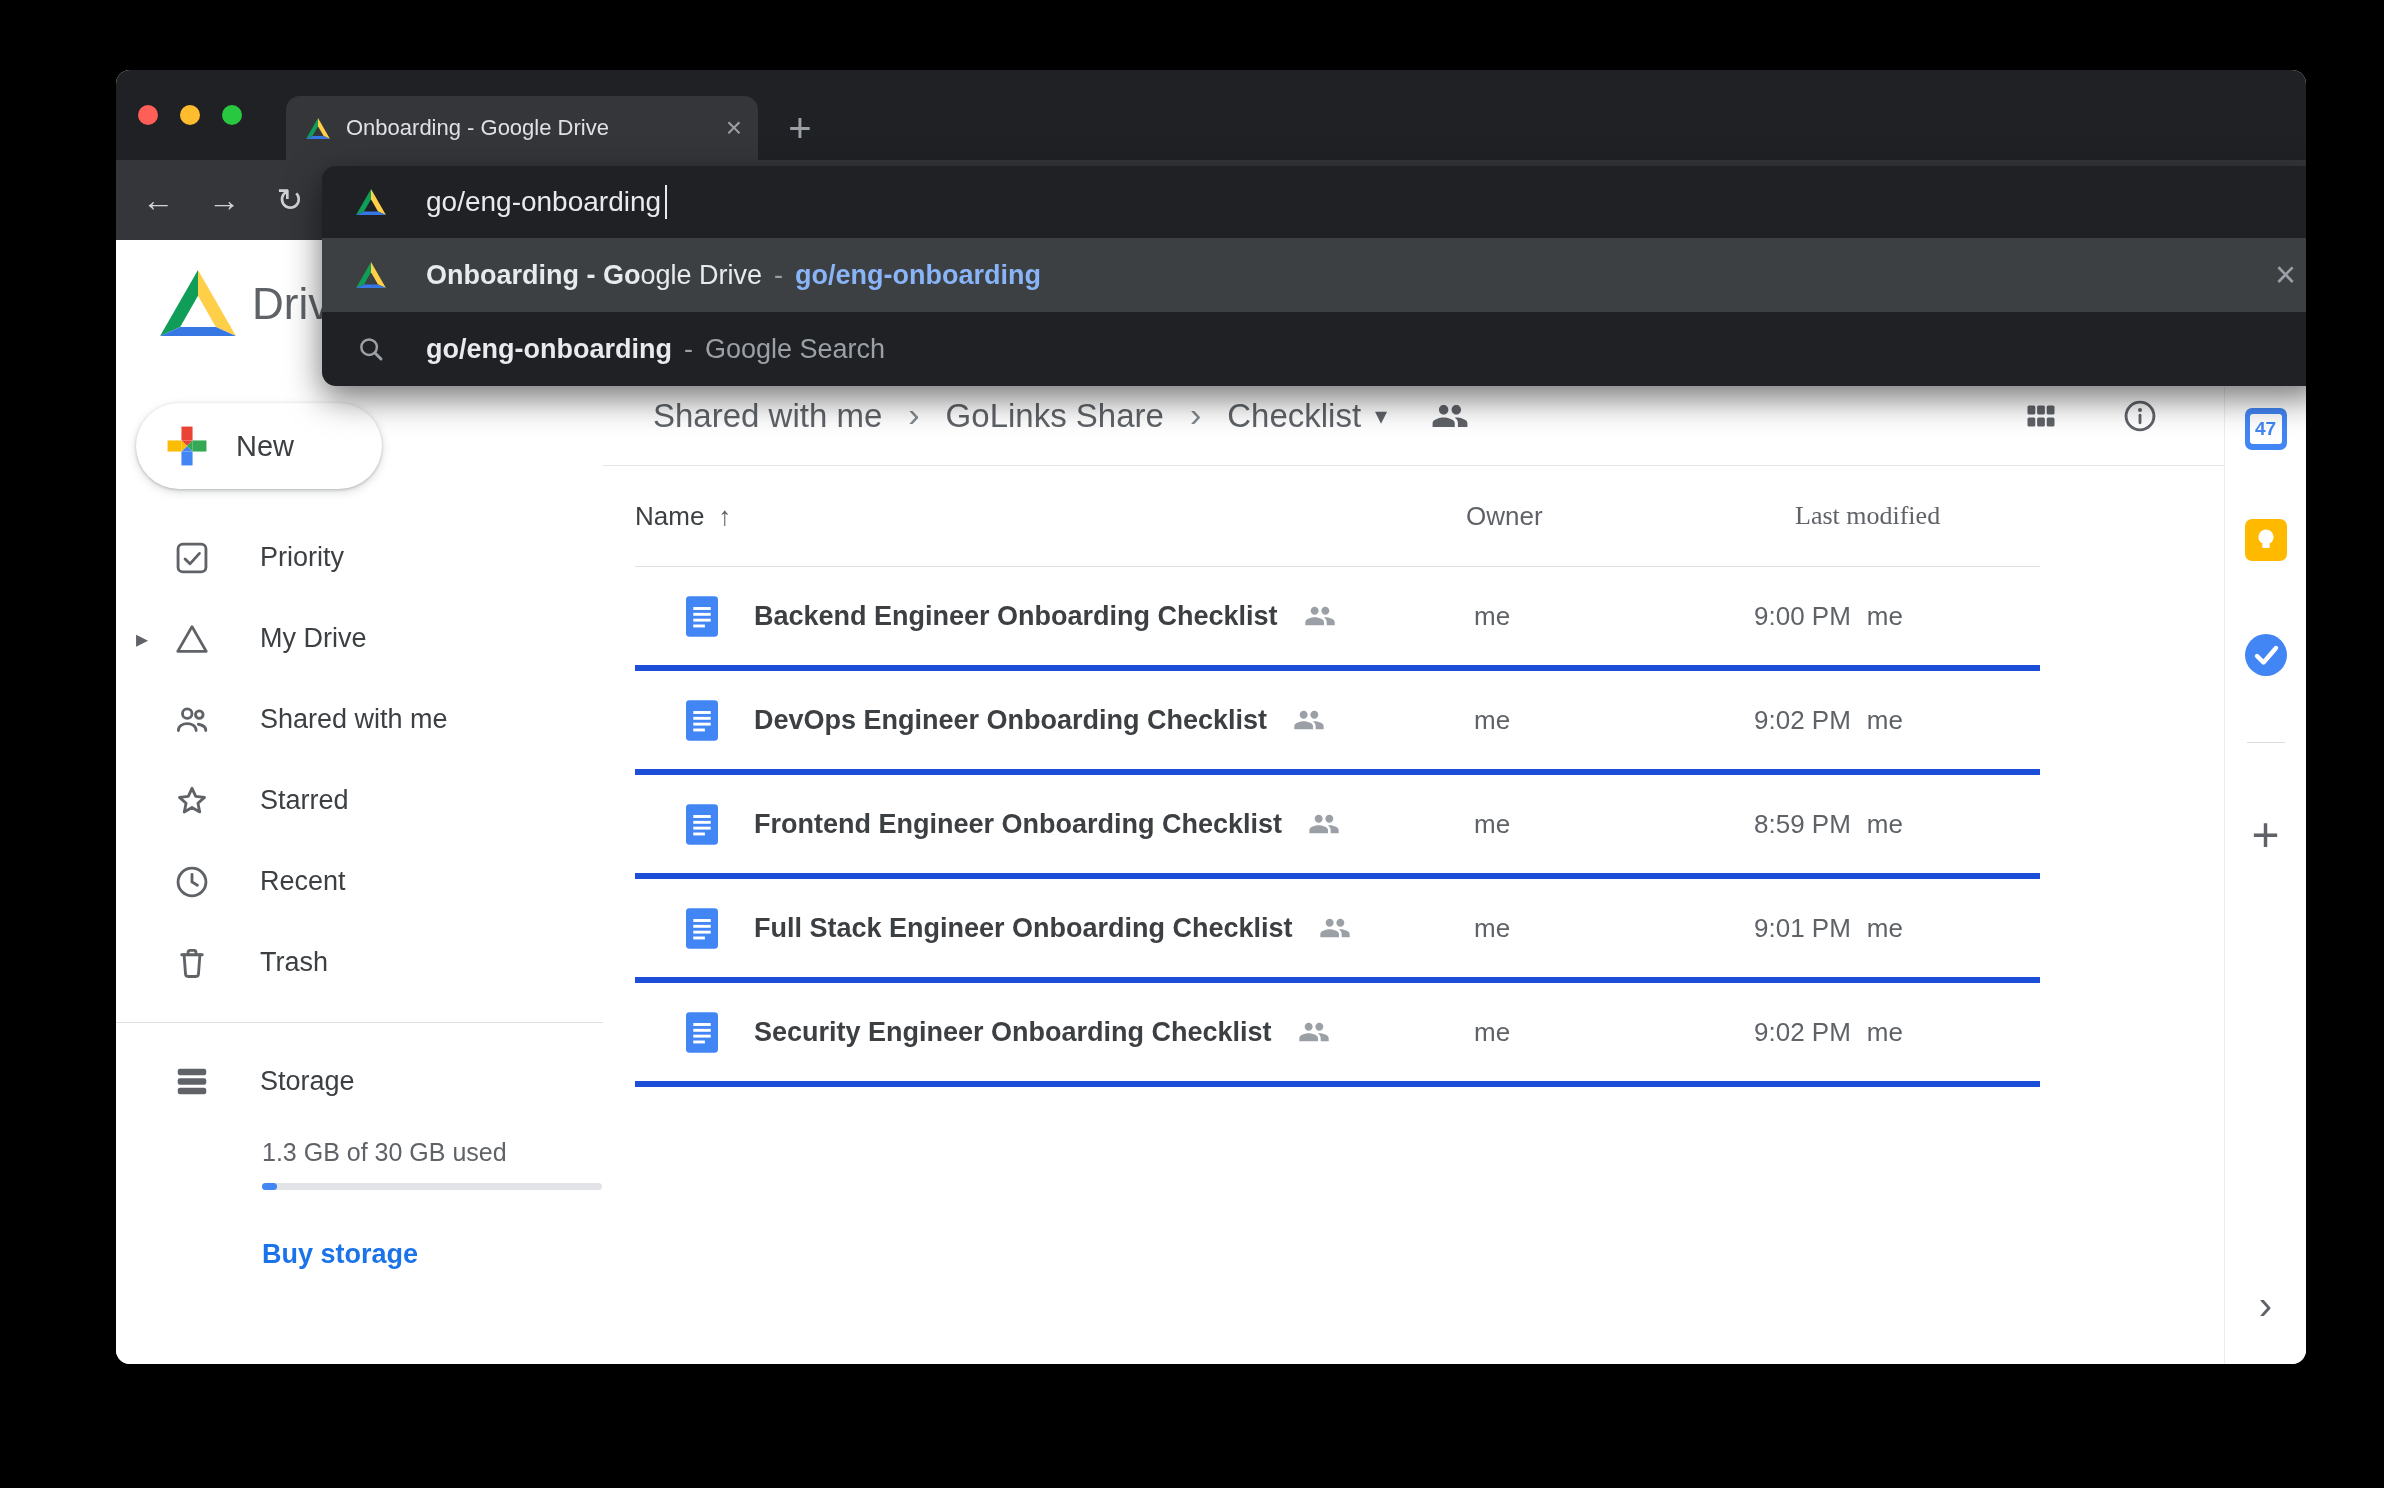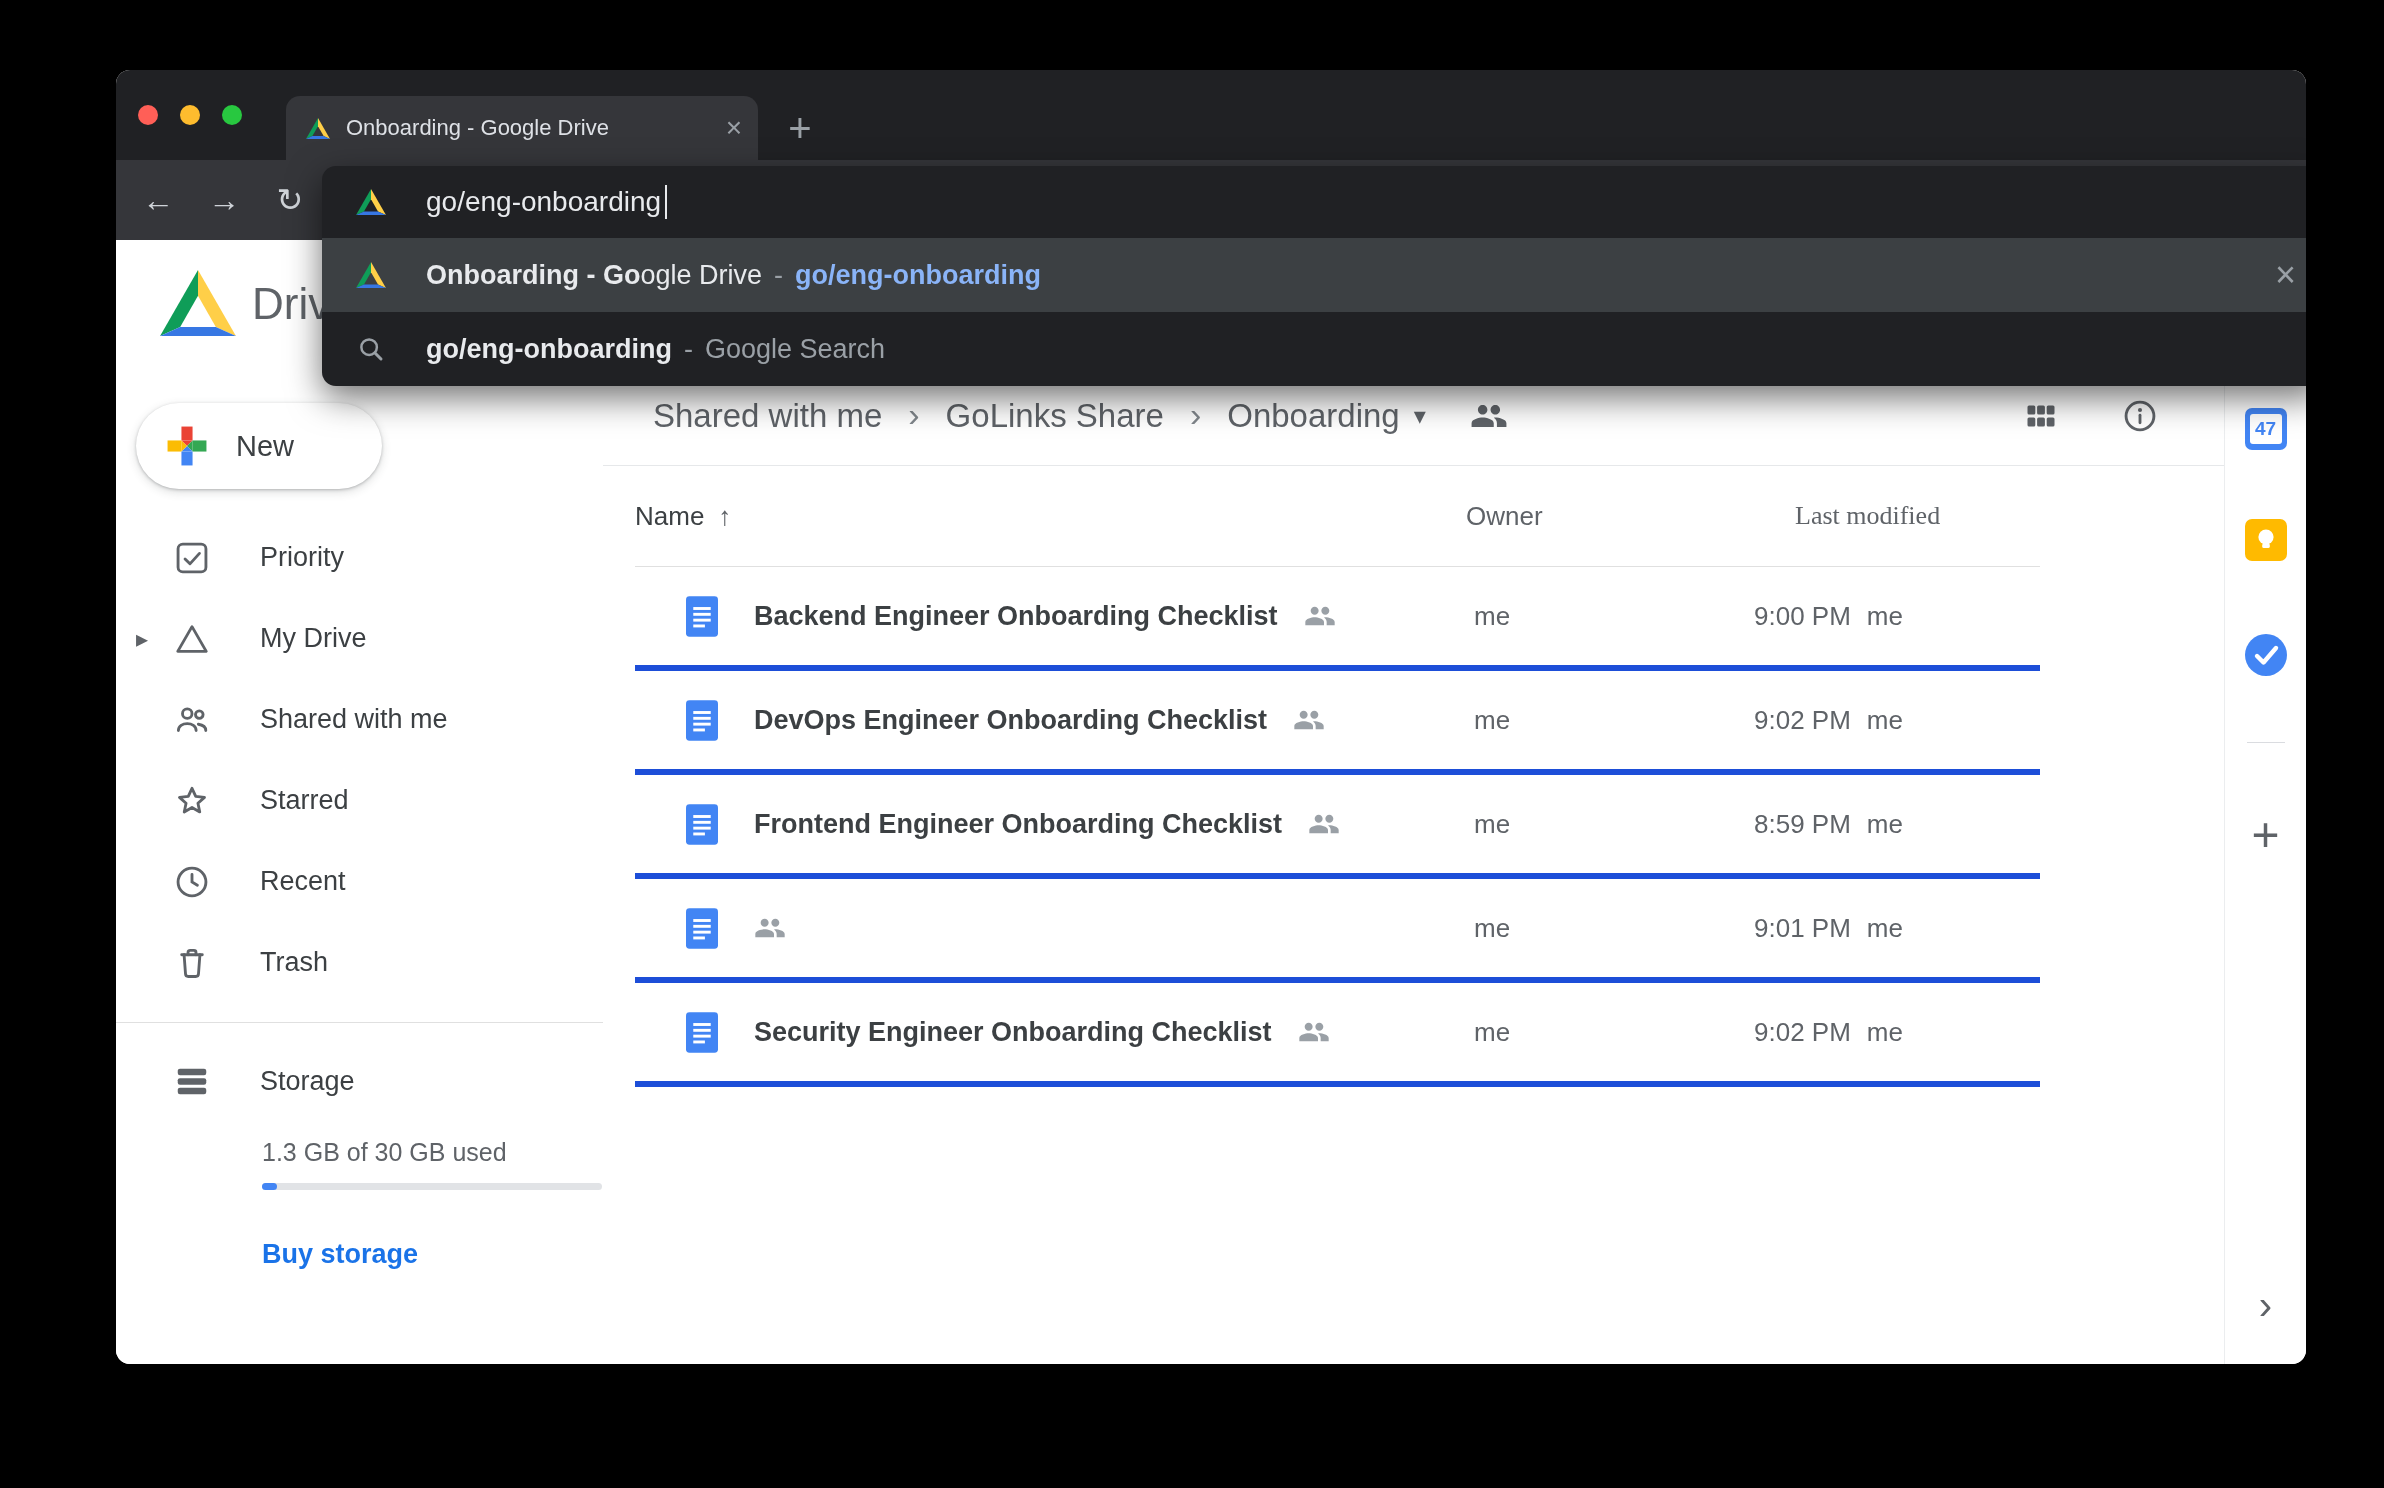--- a/index.html
+++ b/index.html
@@ -301,21 +301,21 @@
       </div>
       <div class="buy-storage">Buy storage</div>
     </div>
 
     <div class="main">
       <div class="breadcrumb-row">
         <span class="crumb">Shared with me</span>
         <span class="crumb-sep">›</span>
         <span class="crumb">GoLinks Share</span>
         <span class="crumb-sep">›</span>
-        <span class="crumb">Onboarding</span>
+        <span class="crumb">Checklist</span>
         <span class="folder-caret">▾</span>
         <span class="bc-group">
           <svg viewBox="0 0 24 24" width="38" height="38" fill="#5f6368">
               <use href="#people-fill"></use>
             </svg>
         </span>
         <span class="bc-spacer"></span>
         <span class="bc-icon grid-btn">
           <svg viewBox="0 0 24 24" width="36" height="36" fill="#5f6368">
             <rect x="3" y="5" width="5.2" height="6" rx="1"></rect>
@@ -402,20 +402,21 @@
           </span>
         </div>
 
         <div class="file-row">
           <span class="doc-cell">
               <svg viewBox="0 0 22 28" width="32" height="41">
                 <use href="#docs-icon"></use>
               </svg>
             </span>
           <span class="name-wrap">
+            <span class="file-name">Full Stack Engineer Onboarding Checklist</span>
             <svg viewBox="0 0 24 24" width="32" height="32" fill="#9aa0a6">
                 <use href="#people-fill"></use>
               </svg>
           </span>
           <span class="cell cell-owner">me</span>
           <span class="cell cell-mod">
             <span>9:01 PM</span>
             <span class="mod-by">me</span>
           </span>
         </div>

